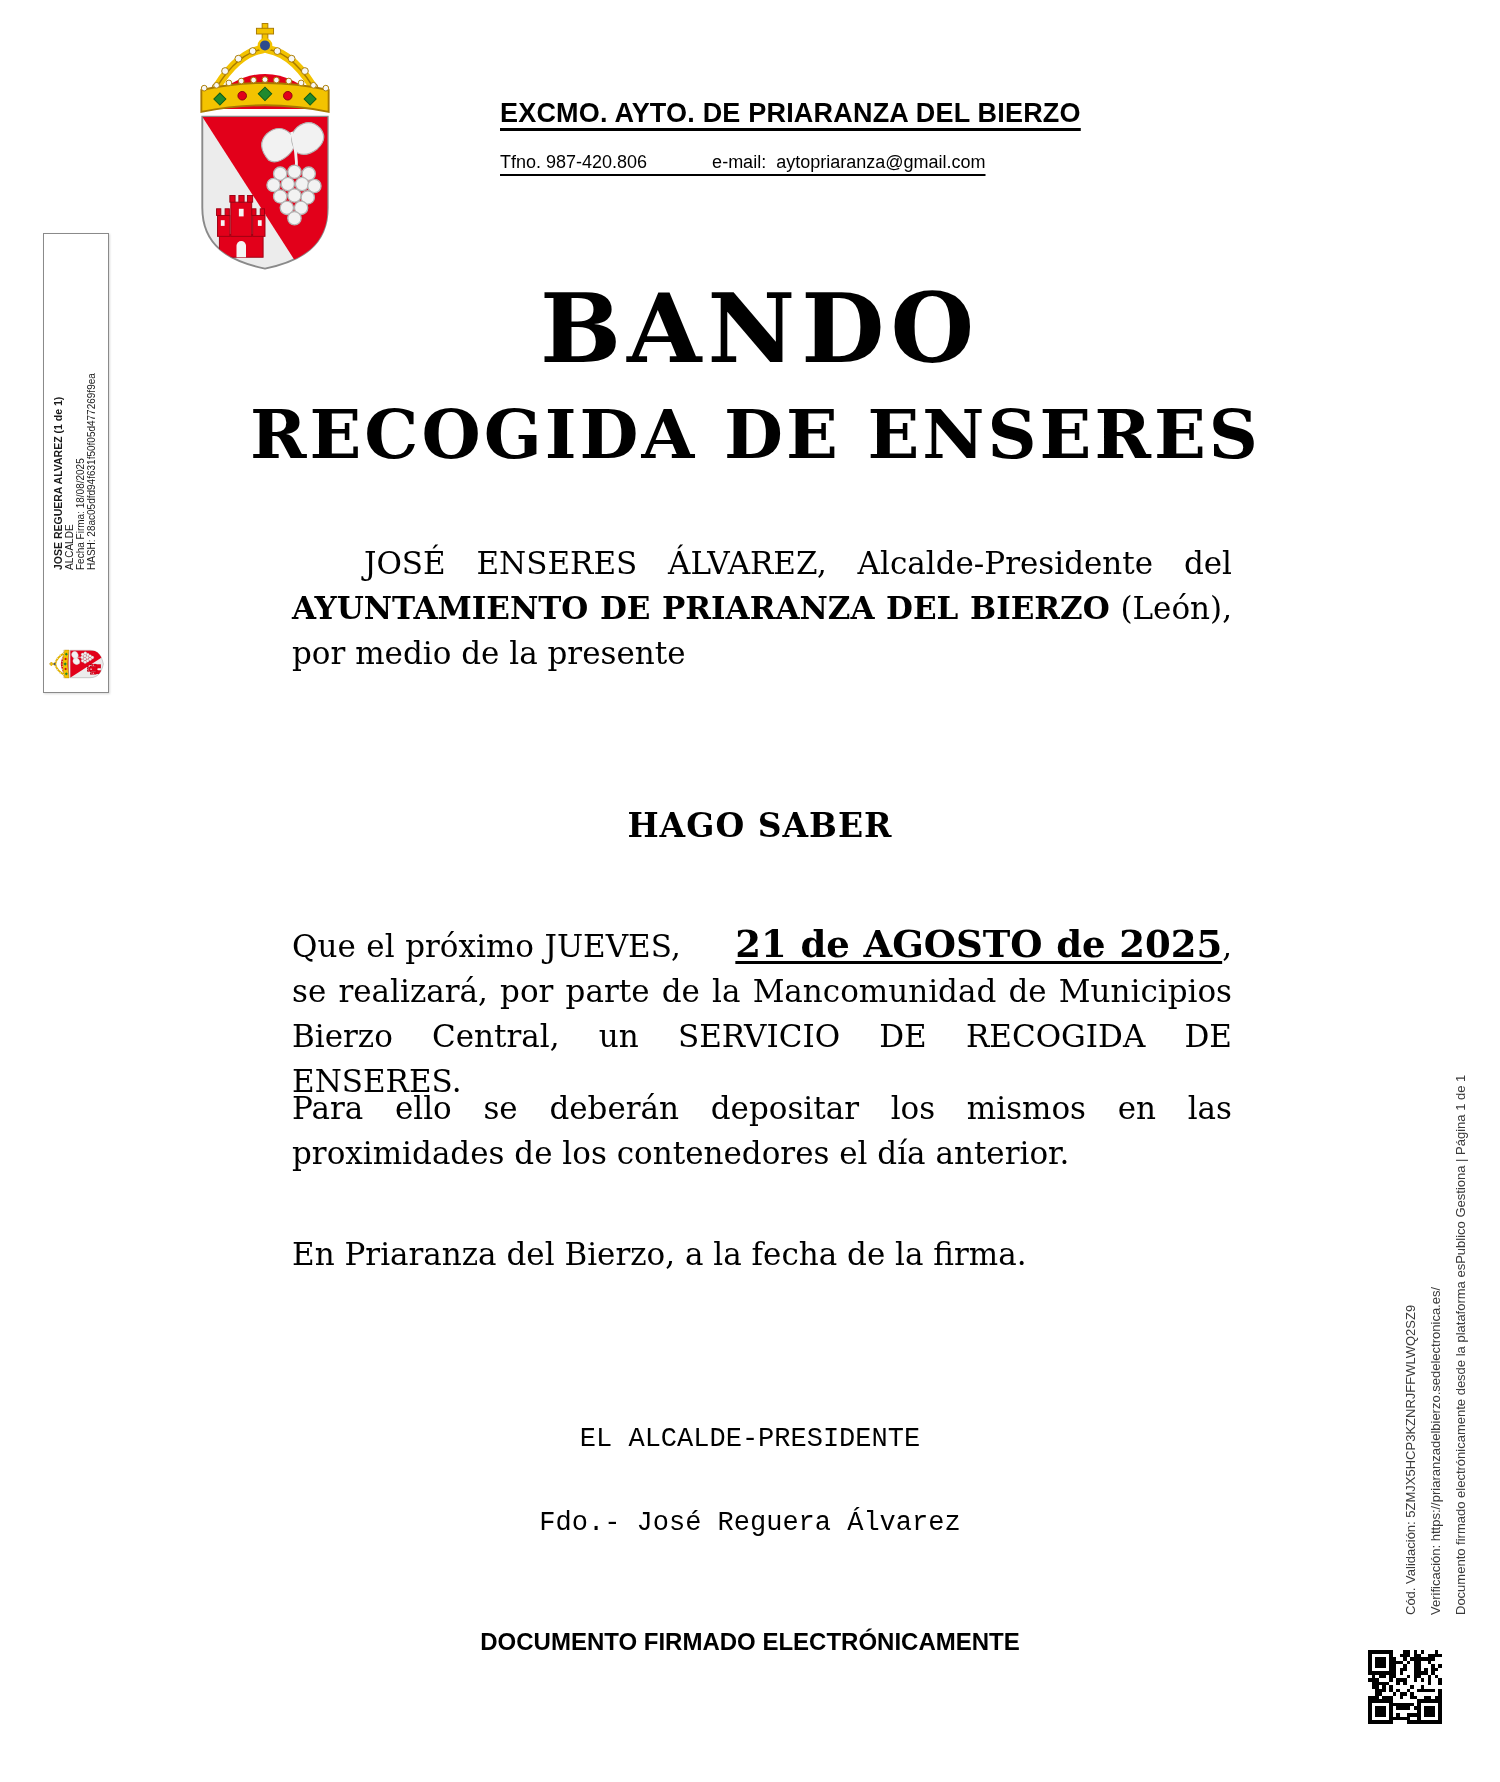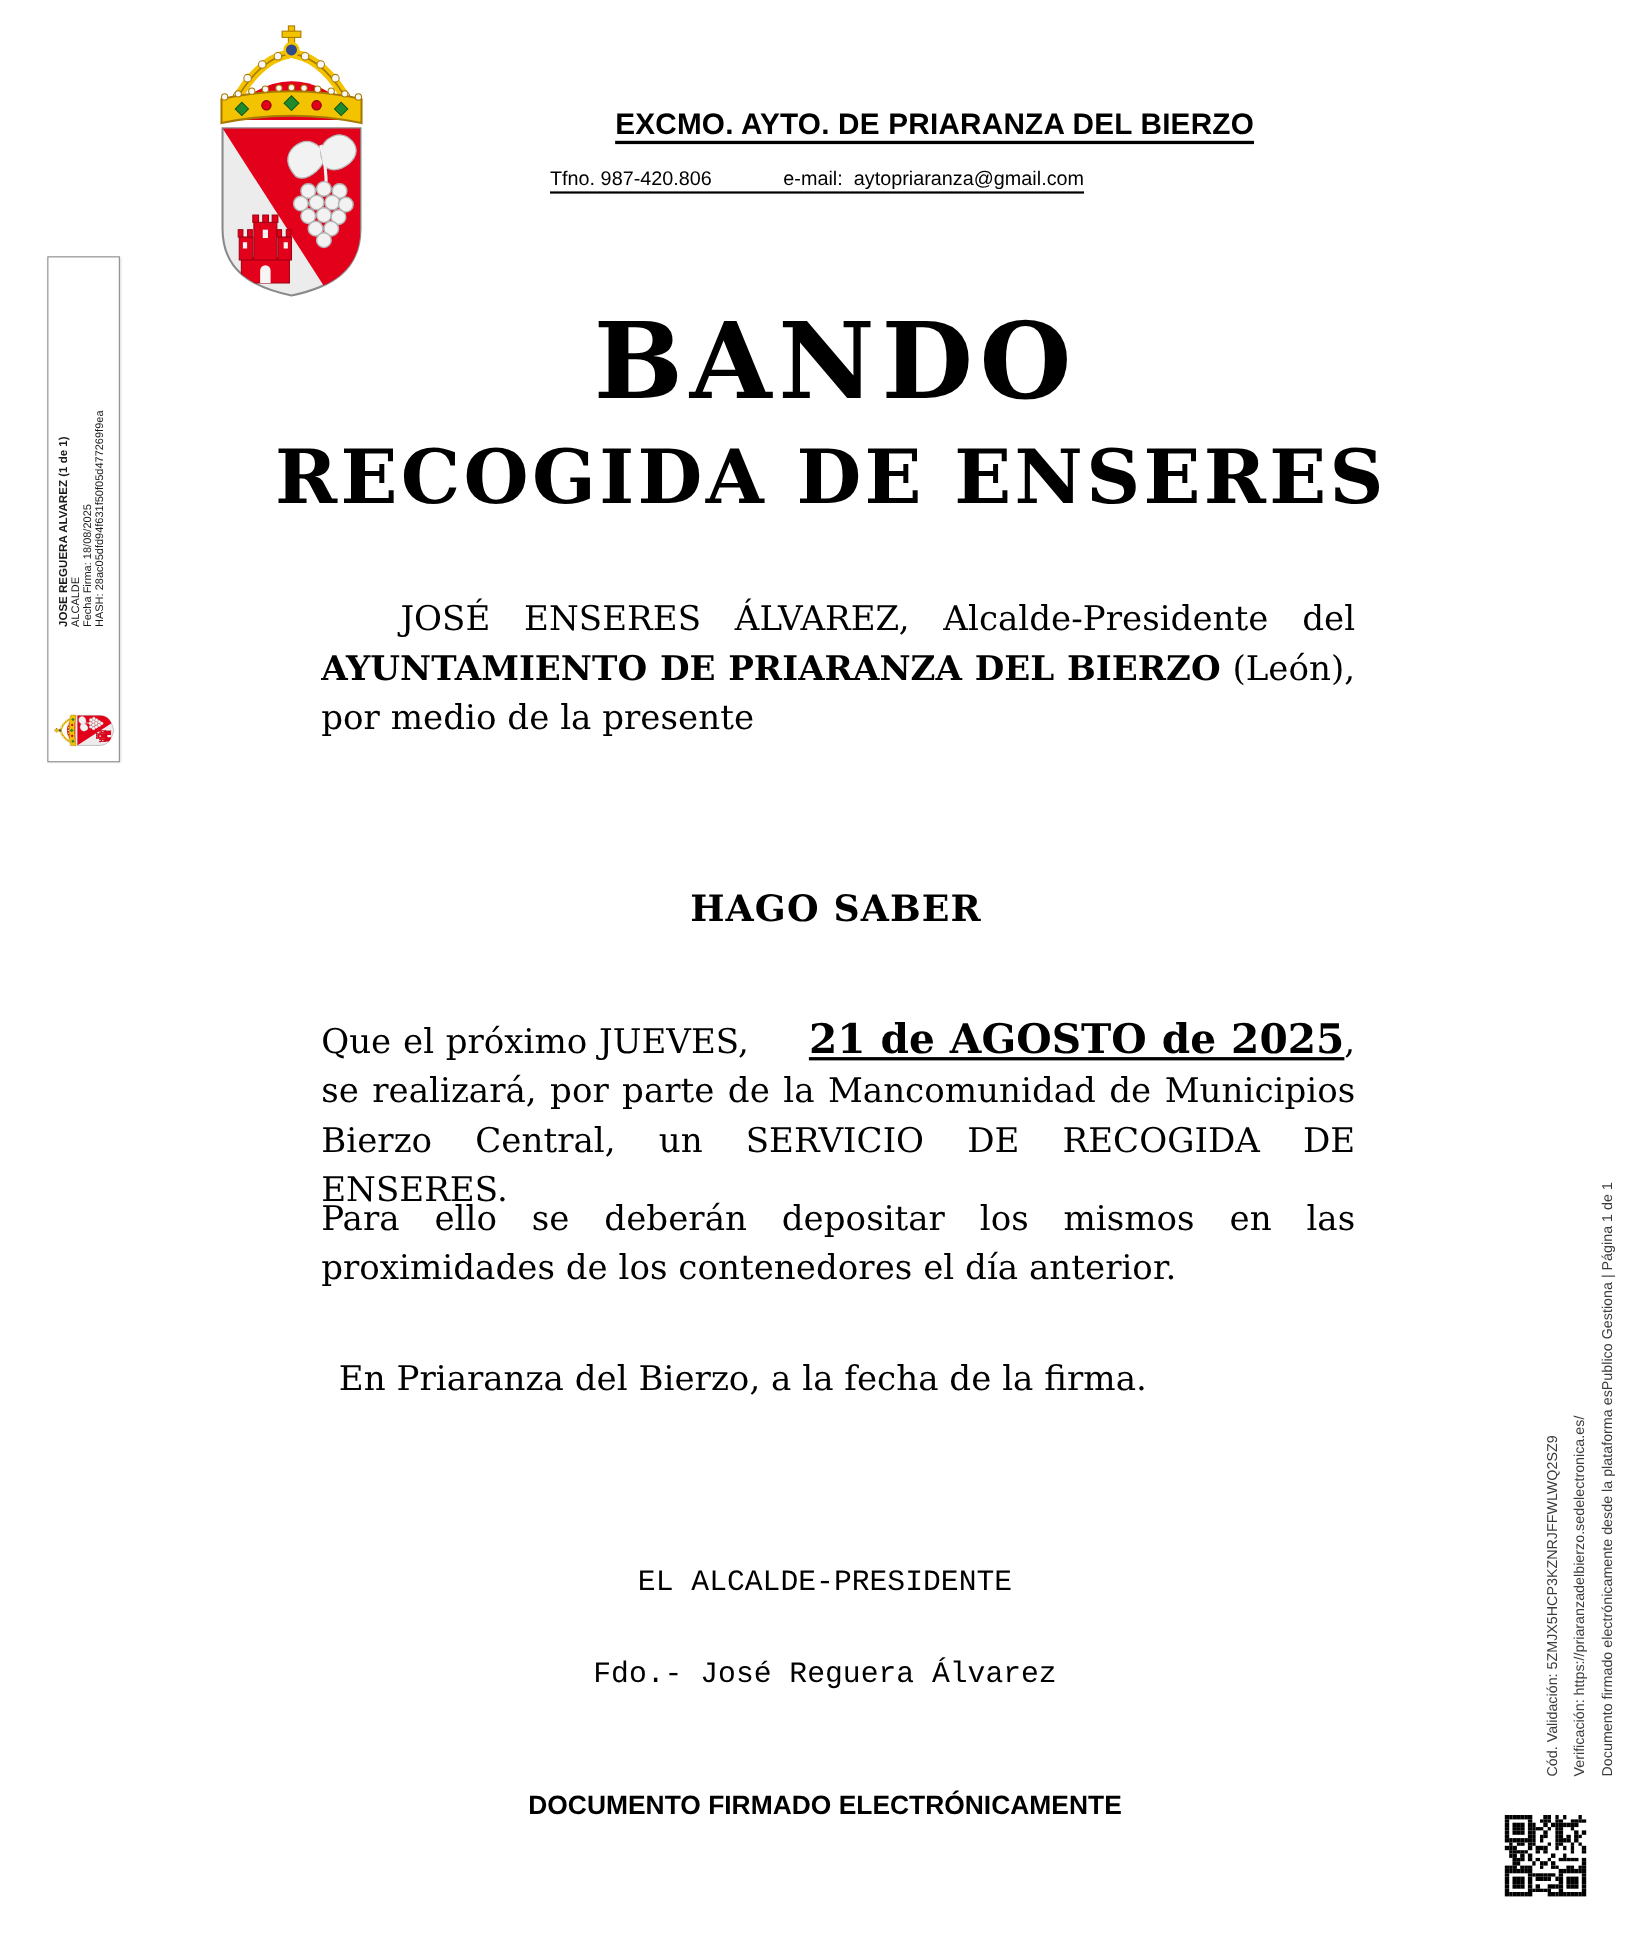--- a/index.html
+++ b/index.html
@@ -8,21 +8,21 @@
     background:#ffffff;overflow:hidden;
     font-family:"DejaVu Serif", serif;color:#000;
   }
   
   .crest-main{position:absolute;left:170px;top:14px;width:190px;height:268px;}
   .crest-main svg{width:100%;height:100%;}
   .header-title{
     position:absolute;left:500px;top:98px;width:640px;
     font-family:"Liberation Sans", sans-serif;font-weight:bold;font-size:27px;
     text-decoration:underline;text-underline-offset:6px;text-decoration-thickness:2.5px;
-    white-space:nowrap;letter-spacing:0.2px;text-align:right;
+    white-space:nowrap;letter-spacing:0.2px;
   }
   .header-contact{
     position:absolute;left:500px;top:152px;
     font-family:"Liberation Sans", sans-serif;font-size:18px;
     text-decoration:underline;text-underline-offset:6px;text-decoration-thickness:2px;
     white-space:pre;
   }
   
   .stamp-box{
     position:absolute;left:43px;top:233px;width:64px;height:458px;
@@ -55,21 +55,21 @@
   .para .b{font-weight:bold;}
   .para .u{text-decoration:underline;text-decoration-thickness:3px;text-underline-offset:4px;margin-left:44px;}
   .para .big{font-size:37px;}
   .p1{top:541px;}
   .hago{
     position:absolute;left:290px;top:806px;width:940px;text-align:center;
     font-size:33px;font-weight:bold;letter-spacing:1px;
   }
   .p2{top:922px;}
   .p3{top:1086px;}
-  .p4{top:1232px;text-align:left;margin-left:16px;}
+  .p4{top:1232px;text-align:left;}
   
   .footer-role,.footer-signed{
     position:absolute;left:270px;width:960px;text-align:center;
     font-family:Liberation Mono, monospace;font-size:27px;
   }
   .footer-role{top:1424px;}
   .footer-signed{top:1508px;}
   .footer-electronic{
     position:absolute;left:270px;top:1628px;width:960px;text-align:center;
     font-family:"Liberation Sans", sans-serif;font-size:24px;font-weight:bold;

